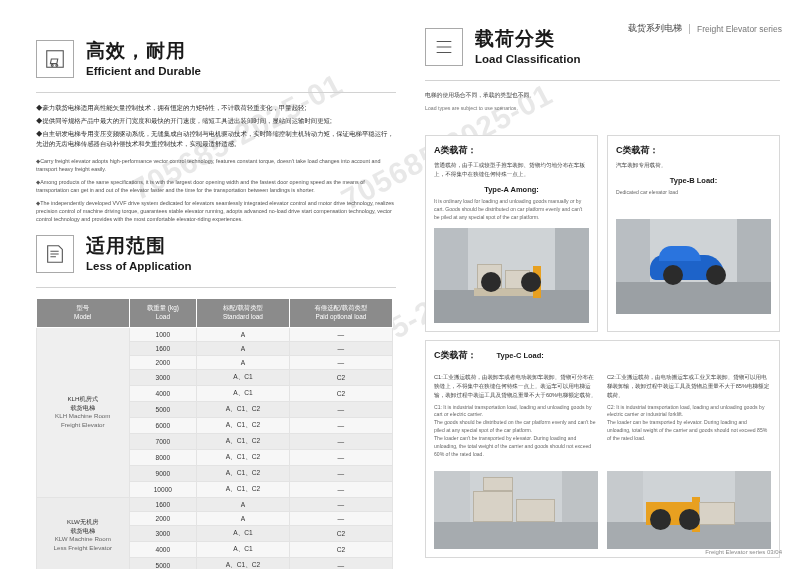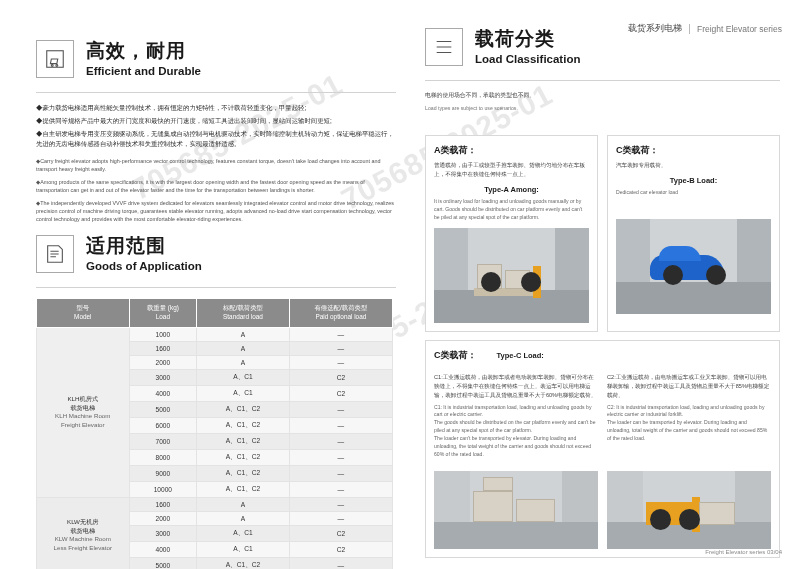--- a/index.html
+++ b/index.html
@@ -164,21 +164,21 @@
 
     <div class="sec-title" style="margin-top:12px">
       <div class="sec-icon">
         <svg width="22" height="22" viewBox="0 0 24 24" fill="none" stroke="#555" stroke-width="1.2">
           <path d="M4 3h12l4 4v14H4z"></path>
             <path d="M7 9h9M7 12h9M7 15h6"></path>
         </svg>
       </div>
       <div class="sec-tt">
         <div class="cn">适用范围</div>
-        <div class="en">Goods of Application</div>
+        <div class="en">Less of Application</div>
       </div>
     </div>
     <div class="rule"></div>
 
     <table class="spec">
       <colgroup>
           <col style="width:26%">
           <col style="width:19%">
           <col style="width:26%">
           <col style="width:29%">

